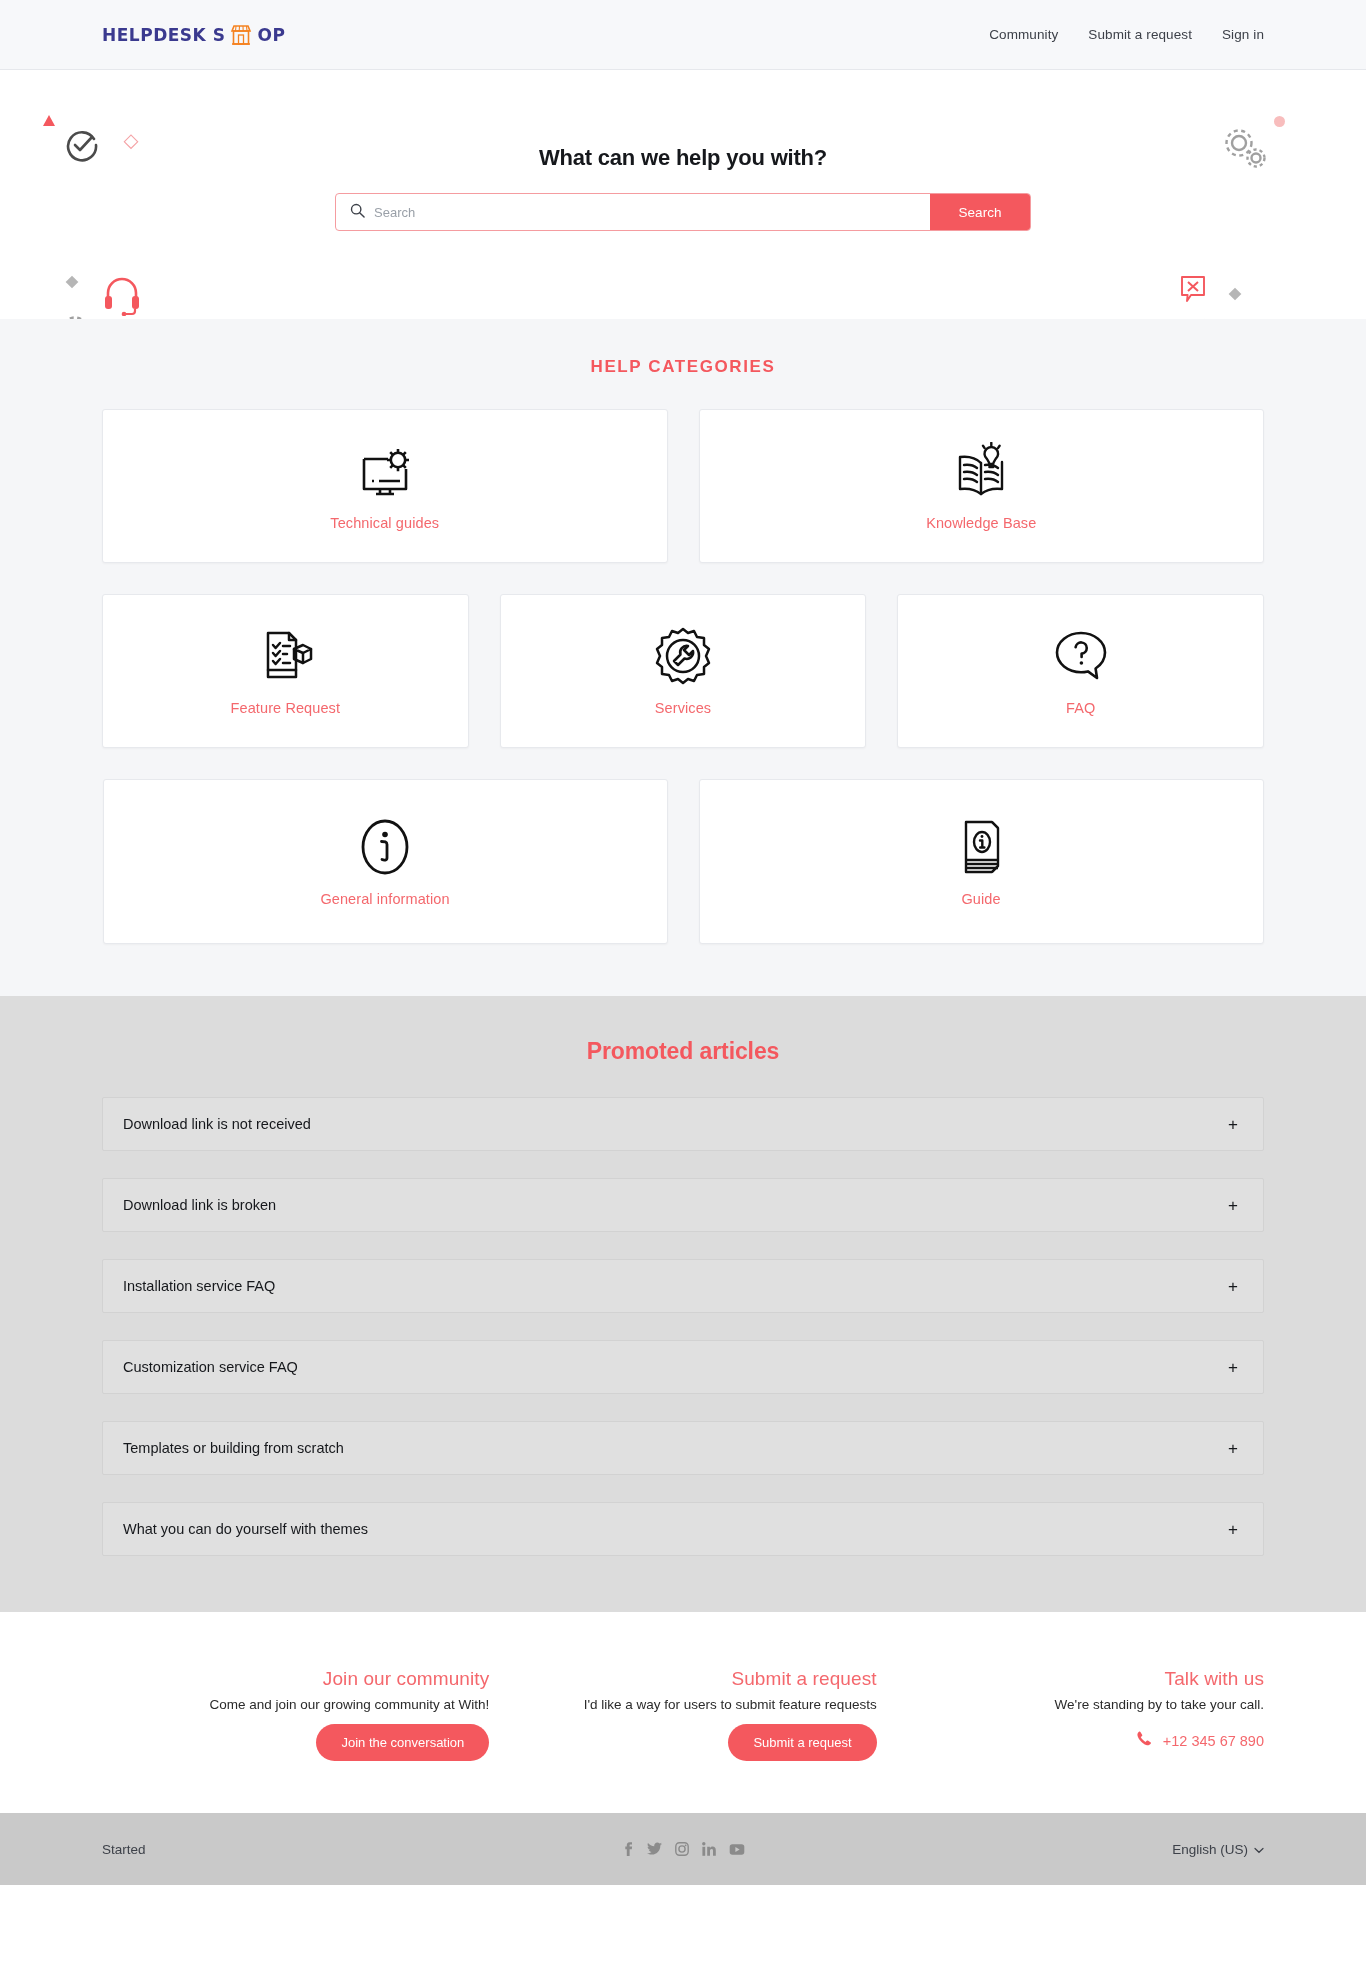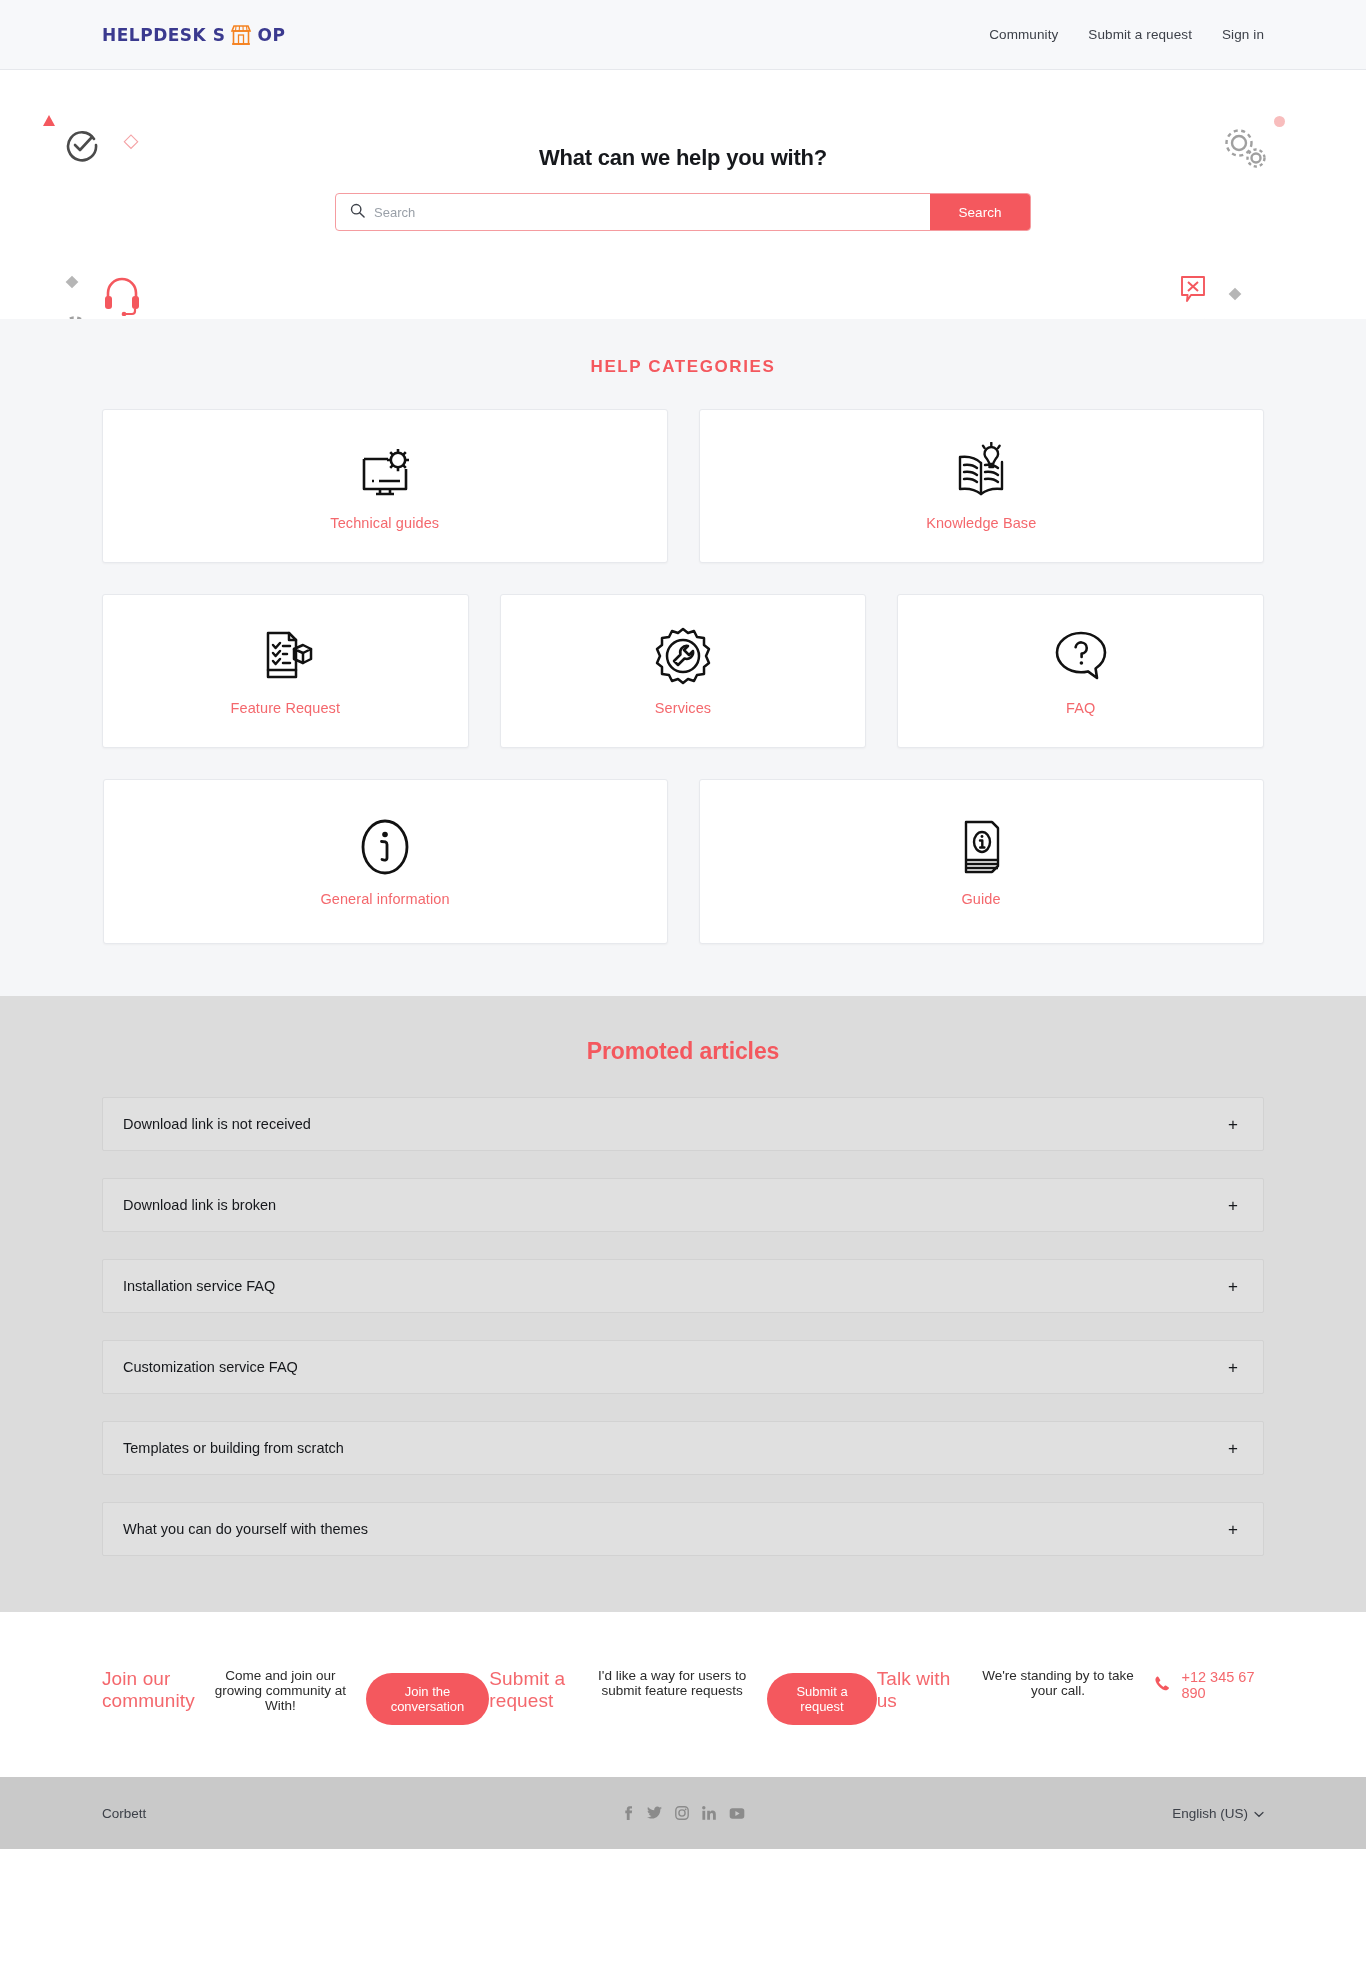--- a/index.html
+++ b/index.html
@@ -190,22 +190,22 @@
     padding: 56px 0 52px 0;
   }
   .cta-wrap {
     width: 1162px;
     margin: 0 auto;
     display: flex;
   }
   .cta-col {
     flex: 1;
     display: flex;
-    flex-direction: row;
-    align-items: flex-start;
+    flex-direction: column;
+    align-items: flex-end;
     gap: 7px;
   }
   .cta-head {
     color: #f4686d;
     font-size: 19px;
     letter-spacing: 0.1px;
   }
   .cta-desc {
     font-size: 13.5px;
     color: #2b2b2b;
@@ -219,21 +219,21 @@
     padding: 11px 25px;
     font-size: 13px;
     font-family: "Liberation Sans", sans-serif;
     cursor: pointer;
     margin-top: 5px;
   }
   .cta-phone {
     display: flex;
     align-items: center;
     gap: 10px;
-    margin-top: 1px;
+    margin-top: 11px;
     text-decoration: none;
   }
   .cta-phone-num { color: #f4686d; font-size: 14.5px; }
 
   
   .footbar {
     background: #c9c9c9;
     height: 72px;
     display: flex;
     align-items: center;
@@ -555,21 +555,21 @@
           </svg>
         </span>
         <span class="cta-phone-num">+12 345 67 890</span>
       </a>
     </div>
 
   </div>
 </section>
 
 <footer class="footbar">
-  <div class="foot-brand">Corbett</div>
+  <div class="foot-brand">Started</div>
 
   <div class="foot-social">
     <span>
       <svg width="13" height="14" viewBox="0 0 13 14">
           <path d="M8.6 4.6 V3.3 C8.6 2.7 9 2.6 9.3 2.6 H11 V0.2 H8.7 C6.3 0.2 5.8 2 5.8 3.1 V4.6 H4.3 V7.2 H5.8 V14 H8.6 V7.2 H10.8 L11.1 4.6 Z" fill="#8b8b8b"></path>
         </svg>
     </span>
     <span>
       <svg width="15" height="14" viewBox="0 0 15 14">
           <path d="M15 1.8 C14.4 2.1 13.8 2.3 13.2 2.4 C13.9 2 14.4 1.4 14.6 0.7 C14 1.1 13.3 1.4 12.6 1.5 C12 0.9 11.2 0.5 10.3 0.5 C8.6 0.5 7.2 1.9 7.2 3.6 C7.2 3.8 7.2 4.1 7.3 4.3 C4.7 4.2 2.5 3 1 1.1 C0.7 1.6 0.6 2.1 0.6 2.6 C0.6 3.7 1.2 4.6 2 5.2 C1.5 5.2 1 5 0.6 4.8 V4.8 C0.6 6.3 1.7 7.5 3.1 7.8 C2.8 7.9 2.6 7.9 2.3 7.9 C2.1 7.9 1.9 7.9 1.7 7.8 C2.1 9 3.3 9.9 4.6 9.9 C3.5 10.7 2.2 11.2 0.8 11.2 C0.5 11.2 0.3 11.2 0 11.2 C1.4 12.1 3 12.6 4.7 12.6 C10.3 12.6 13.3 8 13.3 4 C13.3 3.9 13.3 3.7 13.3 3.6 C13.9 3.2 14.5 2.6 15 1.8 Z" fill="#8b8b8b"></path>

